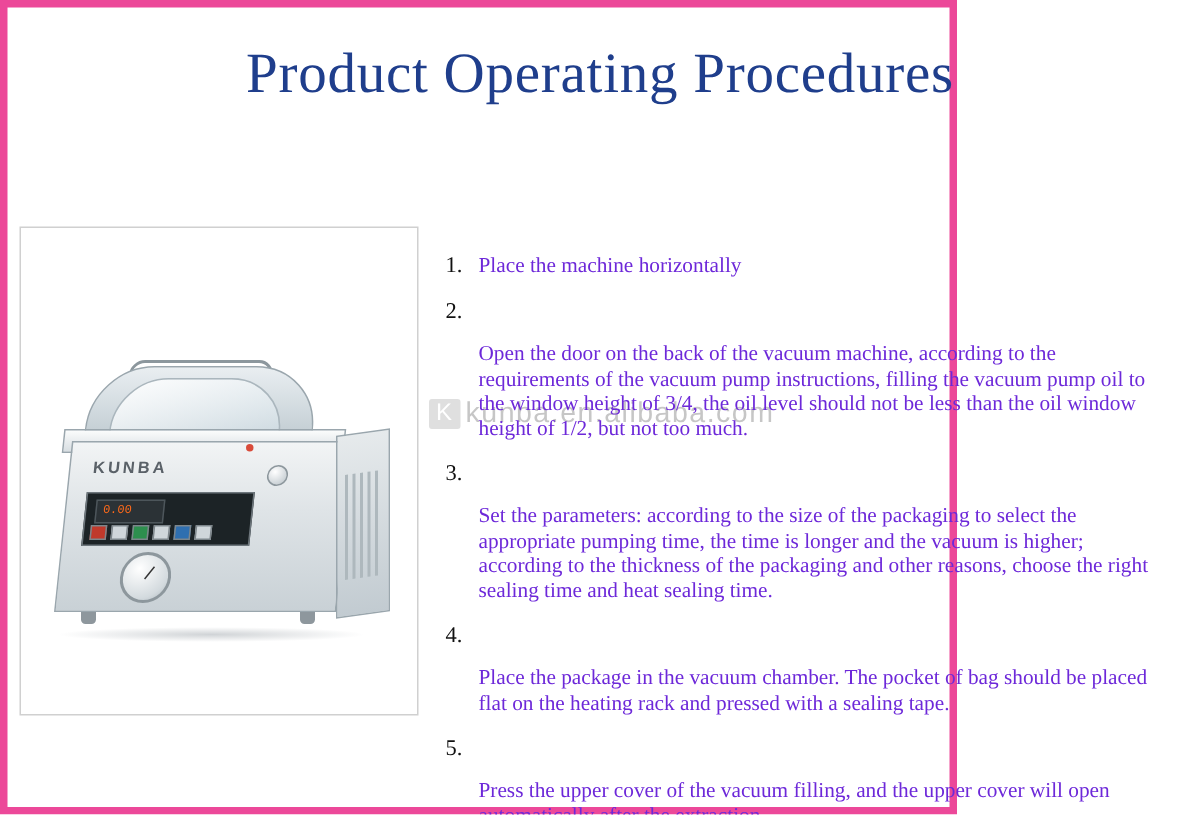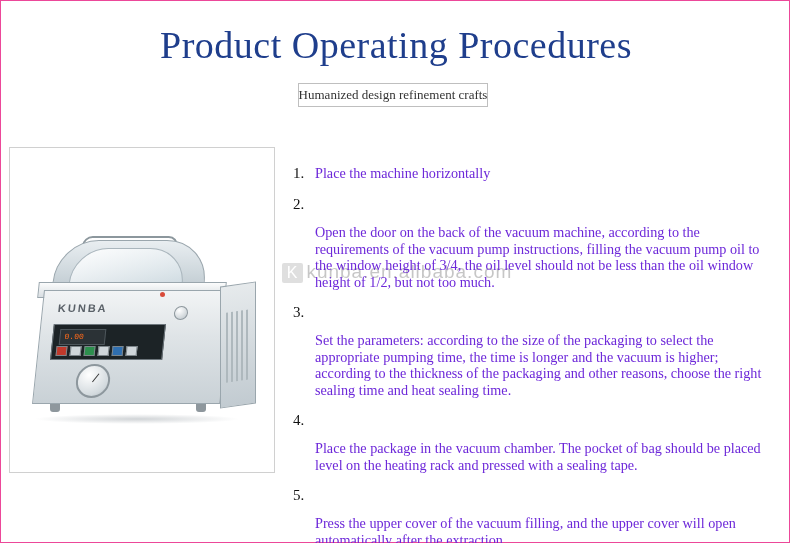--- a/index.html
+++ b/index.html
@@ -9,24 +9,24 @@
   body {
     width: 790px;
     height: 543px;
     background: #ffffff;
     font-family: "Liberation Serif", serif;
     overflow: hidden;
     position: relative;
   }
   .page {
     position: relative;
-    width: 790px;
+    width: 638px;
     height: 543px;
     background: #ffffff;
-    border: 1px solid #ec4899;
+    border: 5px solid #ec4899;
     box-sizing: border-box;
   }
 
   
   .title {
     position: absolute;
     top: 22px;
     left: 0;
     width: 790px;
     text-align: center;
@@ -319,23 +319,20 @@
   }
   .step.tall .step-text { line-height: 16.5px; margin-top: 28px; }
 </style>
 </head>
 <body>
 
 <div class="page">
 
   <div class="title">Product Operating Procedures</div>
 
-  <div class="subtitle-box">
-    <span class="subtitle-text">Humanized design   refinement crafts</span>
-  </div>
 
   <div class="image-panel">
     <div class="machine">
       <div class="handle"></div>
       <div class="lid"></div>
       <div class="lid-glass"></div>
       <div class="body-top"></div>
       <div class="body-main"></div>
       <div class="side-panel">
         <div class="vent" style="left:5px"></div>
@@ -385,21 +382,21 @@
       <div class="step-text">Open the door on the back of the vacuum machine, according to the requirements of the vacuum pump instructions, filling the vacuum pump oil to the window height of 3/4, the oil level should not be less than the oil window height of 1/2, but not too much.</div>
     </div>
 
     <div class="step tall">
       <div class="step-num">3.</div>
       <div class="step-text">Set the parameters: according to the size of the packaging to select the appropriate pumping time, the time is longer and the vacuum is higher; according to the thickness of the packaging and other reasons, choose the right sealing time and heat sealing time.</div>
     </div>
 
     <div class="step tall">
       <div class="step-num">4.</div>
-      <div class="step-text">Place the package in the vacuum chamber. The pocket of bag should be placed level on the heating rack and pressed with a sealing tape.</div>
+      <div class="step-text">Place the package in the vacuum chamber. The pocket of bag should be placed flat on the heating rack and pressed with a sealing tape.</div>
     </div>
 
     <div class="step tall">
       <div class="step-num">5.</div>
       <div class="step-text">Press the upper cover of the vacuum filling, and the upper cover will open automatically after the extraction.</div>
     </div>
   </div>
 
 </div>
 

